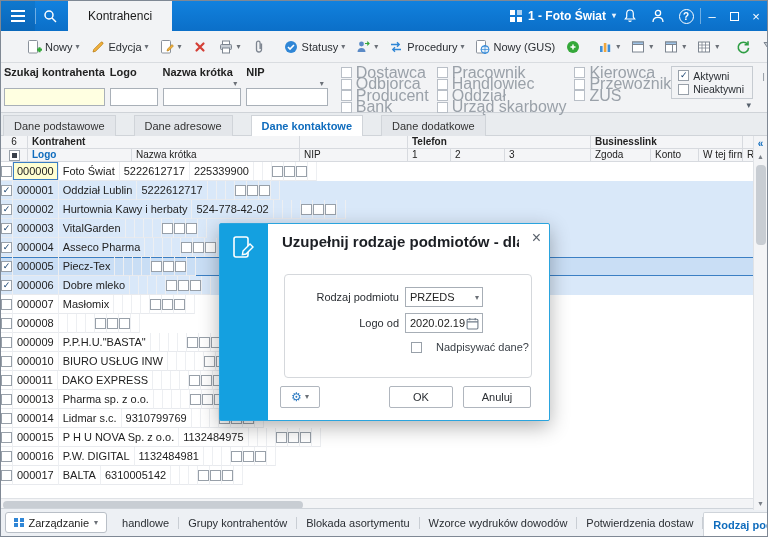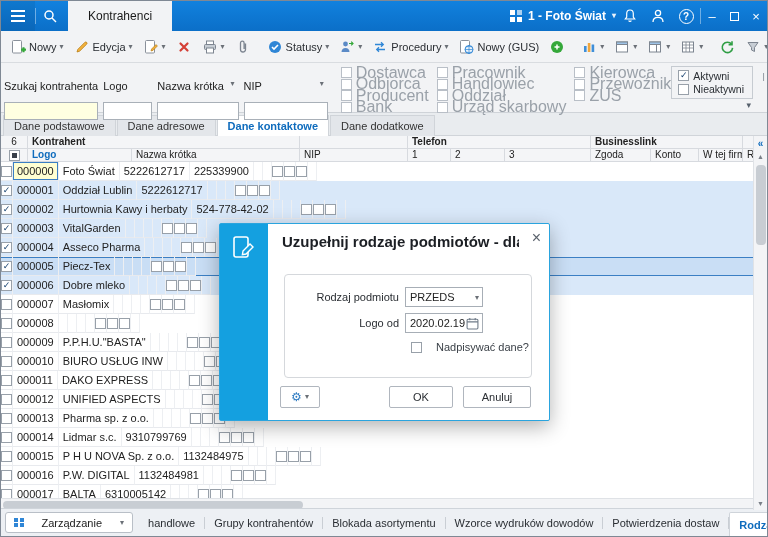--- a/index.html
+++ b/index.html
@@ -19,48 +19,48 @@
   .apps-icon{display:grid;grid-template-columns:5px 5px;grid-gap:2px;}
   .apps-icon i{width:5px;height:5px;background:#fff;}
   .apps-icon i:nth-child(2){opacity:.65;}
   .caret{font-size:8px;color:#6b7077;line-height:1;}
   .caret.white{color:#e8f2fb;}
   .winctl{width:22px;height:30px;display:flex;align-items:center;justify-content:center;font-size:13px;color:#fff;}
   .maxbox{width:9px;height:9px;border:1px solid #fff;display:block;}
   .help-circ{width:15px;height:15px;border:1px solid #fff;border-radius:50%;display:flex;align-items:center;justify-content:center;font-size:10px;font-weight:bold;}
 
   
-  .toolbar{height:32px;background:#f2f3f5;border-bottom:1px solid #d9dce0;display:flex;align-items:center;padding:0 4px;}
+  .toolbar{height:32px;background:#f2f3f5;border-bottom:1px solid #d9dce0;display:flex;align-items:center;padding:0 20px;}
   .t-item{display:flex;align-items:center;gap:3px;padding:3px 5px;border-radius:3px;white-space:nowrap;color:#2a2e33;}
   .t-sep{width:1px;height:20px;background:#d2d6db;margin:0 3px;}
   .i16{width:16px;height:16px;display:block;flex:0 0 16px;}
   .t-right{margin-left:auto;}
 
   
   .filterbar{height:50px;background:#f2f3f5;border-bottom:1px solid #cfd3d8;position:relative;display:flex;align-items:flex-start;padding:3px 14px 0 3px;}
   .fgroup{display:flex;flex-direction:column;margin-right:5px;}
-  .flabel{font-weight:normal;height:13px;line-height:13px;white-space:nowrap;margin-top:14px;}
+  .flabel{font-weight:bold;height:13px;line-height:13px;white-space:nowrap;}
   .finput{height:18px;border:1px solid #a9b0b8;background:#fff;padding:0 4px;font:11px "Liberation Sans",sans-serif;margin-top:9px;width:100%;}
   .finput.yellow{background:#ffffe1;}
   .combo{position:relative;}
   .combo .caret{position:absolute;right:4px;top:14px;}
   .w122{width:122px}.w66{width:66px}.w109{width:109px}.w113{width:113px}
   .cbcol{display:flex;flex-direction:column;margin-left:8px;padding-top:1px;}
   .cbrow{height:11.5px;display:flex;align-items:center;gap:4px;white-space:nowrap;}
   .cbrow .lbl{color:#9aa1a9;font-size:16px;}
   .cbrow .lbl.dark{color:#2a2e33;font-size:10.5px;}
   .cb{width:11px;height:11px;border:1px solid #98a0a9;background:#fff;display:inline-flex;align-items:center;justify-content:center;font-size:9px;line-height:1;color:#16406e;flex:0 0 11px;}
   .cb.dim{border-color:#b9bfc7;}
   .cb.ind::after{content:"";width:5px;height:5px;background:#39404a;}
   .aktbox{margin-left:auto;border:1px solid #c6cbd1;height:33px;padding:3px 8px 3px 6px;display:flex;flex-direction:column;justify-content:space-between;background:#f2f3f5;}
   .filter-expand{position:absolute;right:16px;bottom:2px;color:#56606c;font-size:9px;}
   .clipped-i{position:absolute;right:2px;top:8px;color:#9aa1a9;}
 
   
-  .vtabs{height:23px;background:#e9ecef;display:flex;align-items:center;padding:2px 2px 0;gap:1px;border-bottom:1px solid #d0d4d9;}
+  .vtabs{height:23px;background:#e9ecef;display:flex;align-items:center;padding:2px 2px 0;gap:18px;border-bottom:1px solid #d0d4d9;}
   .vtab{height:21px;padding:0 10px;display:flex;align-items:center;background:#e3e6ea;border:1px solid #d0d4d9;border-bottom:none;color:#333;white-space:nowrap;}
   .vtab.active{background:#fff;color:#0f6cbd;font-weight:bold;}
 
   
   .grid{width:754px;position:relative;background:#fff;}
   .ghrow{display:flex;height:13px;background:#f4f5f7;}
   .gh{border-right:1px solid #d7dadf;border-bottom:1px solid #d7dadf;padding:0 4px;line-height:12px;font-size:10px;overflow:hidden;white-space:nowrap;flex:0 0 auto;}
   .gh.bold{font-weight:bold;}
   .gh.sorted{color:#0f6cbd;font-weight:bold;}
   .gh.cen{display:flex;align-items:center;justify-content:center;padding:0;}
@@ -78,21 +78,21 @@
   .vscroll{position:absolute;right:0;top:135px;width:14px;height:374px;background:#f3f4f6;border-left:1px solid #dfe2e6;display:flex;flex-direction:column;align-items:center;z-index:3;}
   .vs-collapse{color:#0f6cbd;font-size:10px;height:15px;line-height:15px;font-weight:bold;}
   .vs-arrow{color:#7a7f87;font-size:7px;height:12px;line-height:12px;}
   .vs-thumb{width:10px;height:80px;background:#c8cdd3;border-radius:4px;margin:2px 0;}
   .vs-fill{flex:1 1 auto;}
   .hscroll{width:754px;height:12px;background:#f3f4f6;border-top:1px solid #dfe2e6;position:relative;}
   .hs-thumb{position:absolute;left:2px;top:2px;width:300px;height:8px;background:#c8cdd3;border-radius:4px;}
 
   
   .bottombar{position:absolute;left:0;right:0;bottom:0;height:28px;background:#edf0f4;border-top:1px solid #cfd4da;display:flex;align-items:center;padding:0 4px;overflow:hidden;white-space:nowrap;}
-  .manage-btn{display:flex;align-items:center;gap:18px;background:#fff;border:1px solid #b9bfc7;border-radius:3px;height:21px;padding:0 8px;margin-right:6px;flex:0 0 auto;}
+  .manage-btn{display:flex;align-items:center;gap:5px;background:#fff;border:1px solid #b9bfc7;border-radius:3px;height:21px;padding:0 8px;margin-right:6px;flex:0 0 auto;}
   .mini-grid{display:grid;grid-template-columns:4px 4px;grid-gap:1.5px;}
   .mini-grid i{width:4px;height:4px;background:#2f86d6;}
   .btab{padding:0 9px;height:22px;display:flex;align-items:center;color:#2a2e33;flex:0 0 auto;}
   .btab.active{color:#0f6cbd;font-weight:bold;background:#fff;border:1px solid #cfd4da;border-bottom:none;border-radius:2px 2px 0 0;height:25px;margin-top:3px;}
   .bsep{width:1px;height:12px;background:#c9ced4;flex:0 0 1px;}
 
   
   .dialog{position:absolute;left:218px;top:222px;width:331px;height:198px;background:#fff;border:1px solid #2aa4de;border-radius:2px;box-shadow:0 6px 20px rgba(0,0,0,.3);z-index:10;}
   .dlg-strip{position:absolute;left:0;top:0;width:48px;height:100%;background:#14a0e0;}
   .dlg-strip svg{position:absolute;left:10px;top:10px;}
@@ -658,41 +658,20 @@
           </div>
           <div class="gc w-wt cbc">
             <span class="cb"></span>
           </div>
           <div class="gc w-rr"></div>
         </div>
         <div class="grow">
           <div class="gc w-sel">
             <span class="cb"></span>
           </div>
-          <div class="gc w-logo">000012</div>
-          <div class="gc w-nazwa">UNIFIED ASPECTS</div>
-          <div class="gc w-nip"></div>
-          <div class="gc w-t1"></div>
-          <div class="gc w-t2"></div>
-          <div class="gc w-t3"></div>
-          <div class="gc w-zg cbc">
-            <span class="cb"></span>
-          </div>
-          <div class="gc w-ko cbc">
-            <span class="cb"></span>
-          </div>
-          <div class="gc w-wt cbc">
-            <span class="cb"></span>
-          </div>
-          <div class="gc w-rr"></div>
-        </div>
-        <div class="grow">
-          <div class="gc w-sel">
-            <span class="cb"></span>
-          </div>
           <div class="gc w-logo">000013</div>
           <div class="gc w-nazwa">Pharma sp. z o.o.</div>
           <div class="gc w-nip"></div>
           <div class="gc w-t1"></div>
           <div class="gc w-t2"></div>
           <div class="gc w-t3"></div>
           <div class="gc w-zg cbc">
             <span class="cb"></span>
           </div>
           <div class="gc w-ko cbc">

